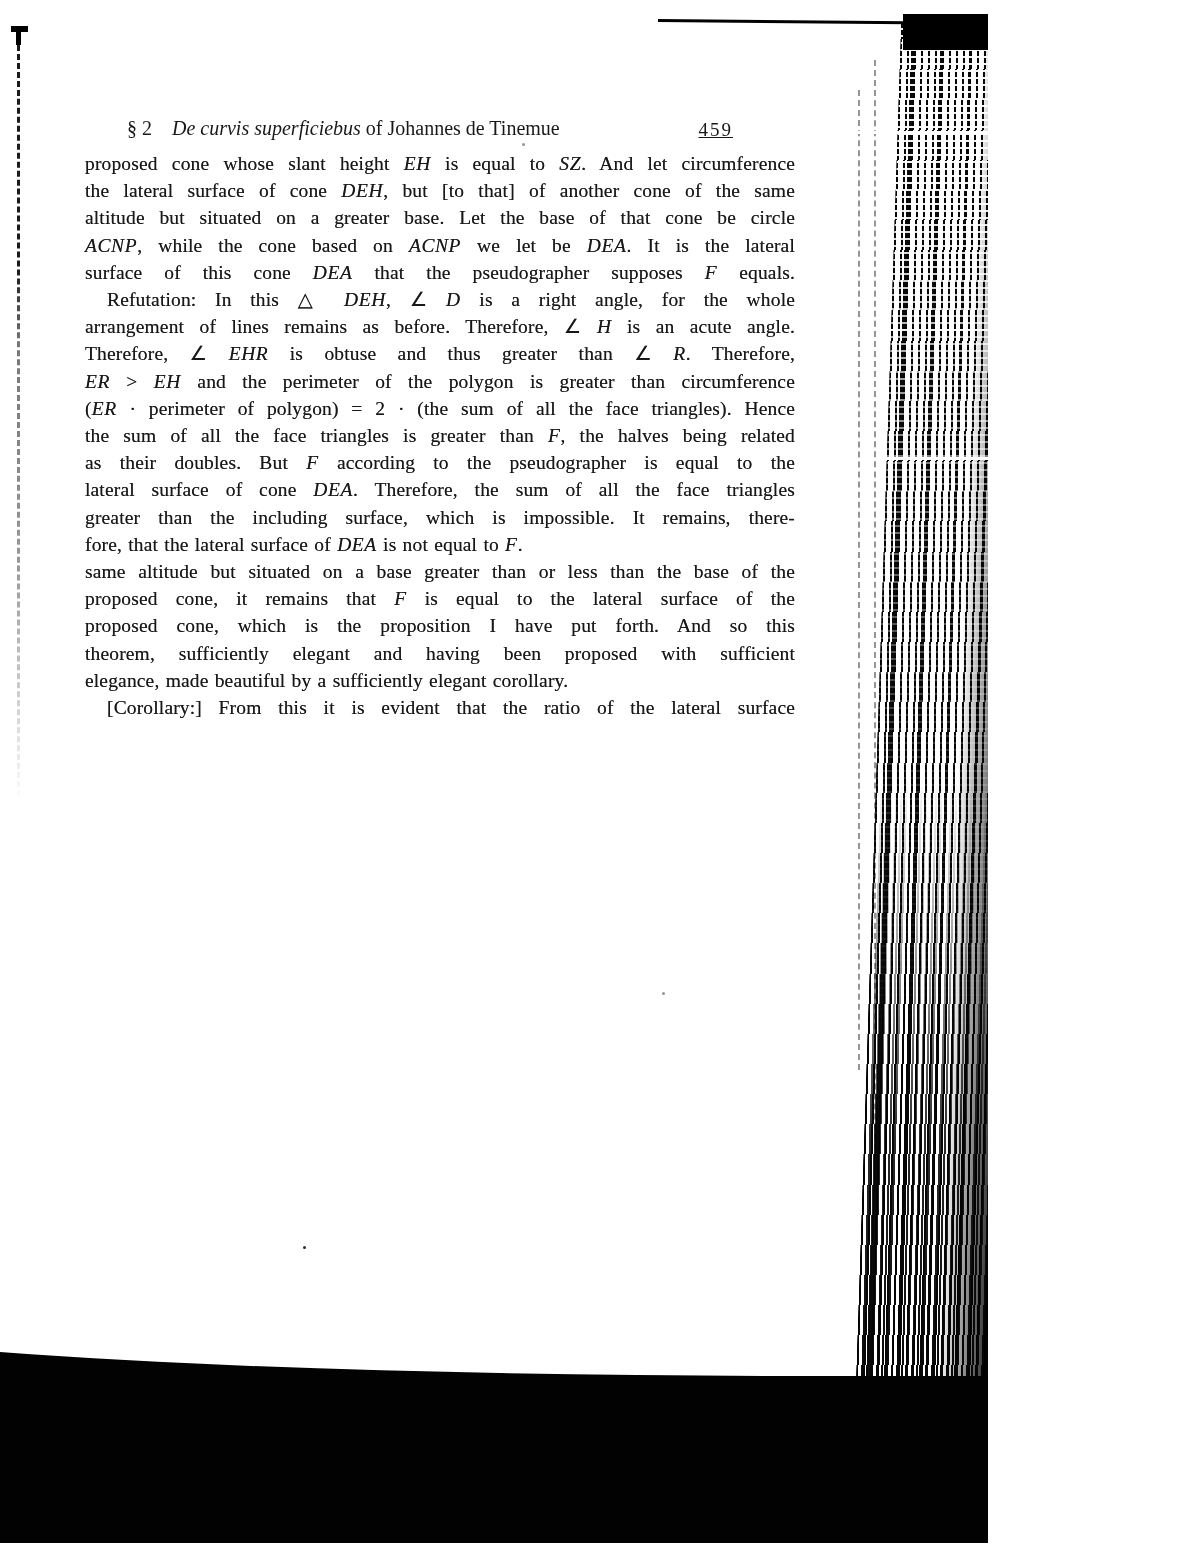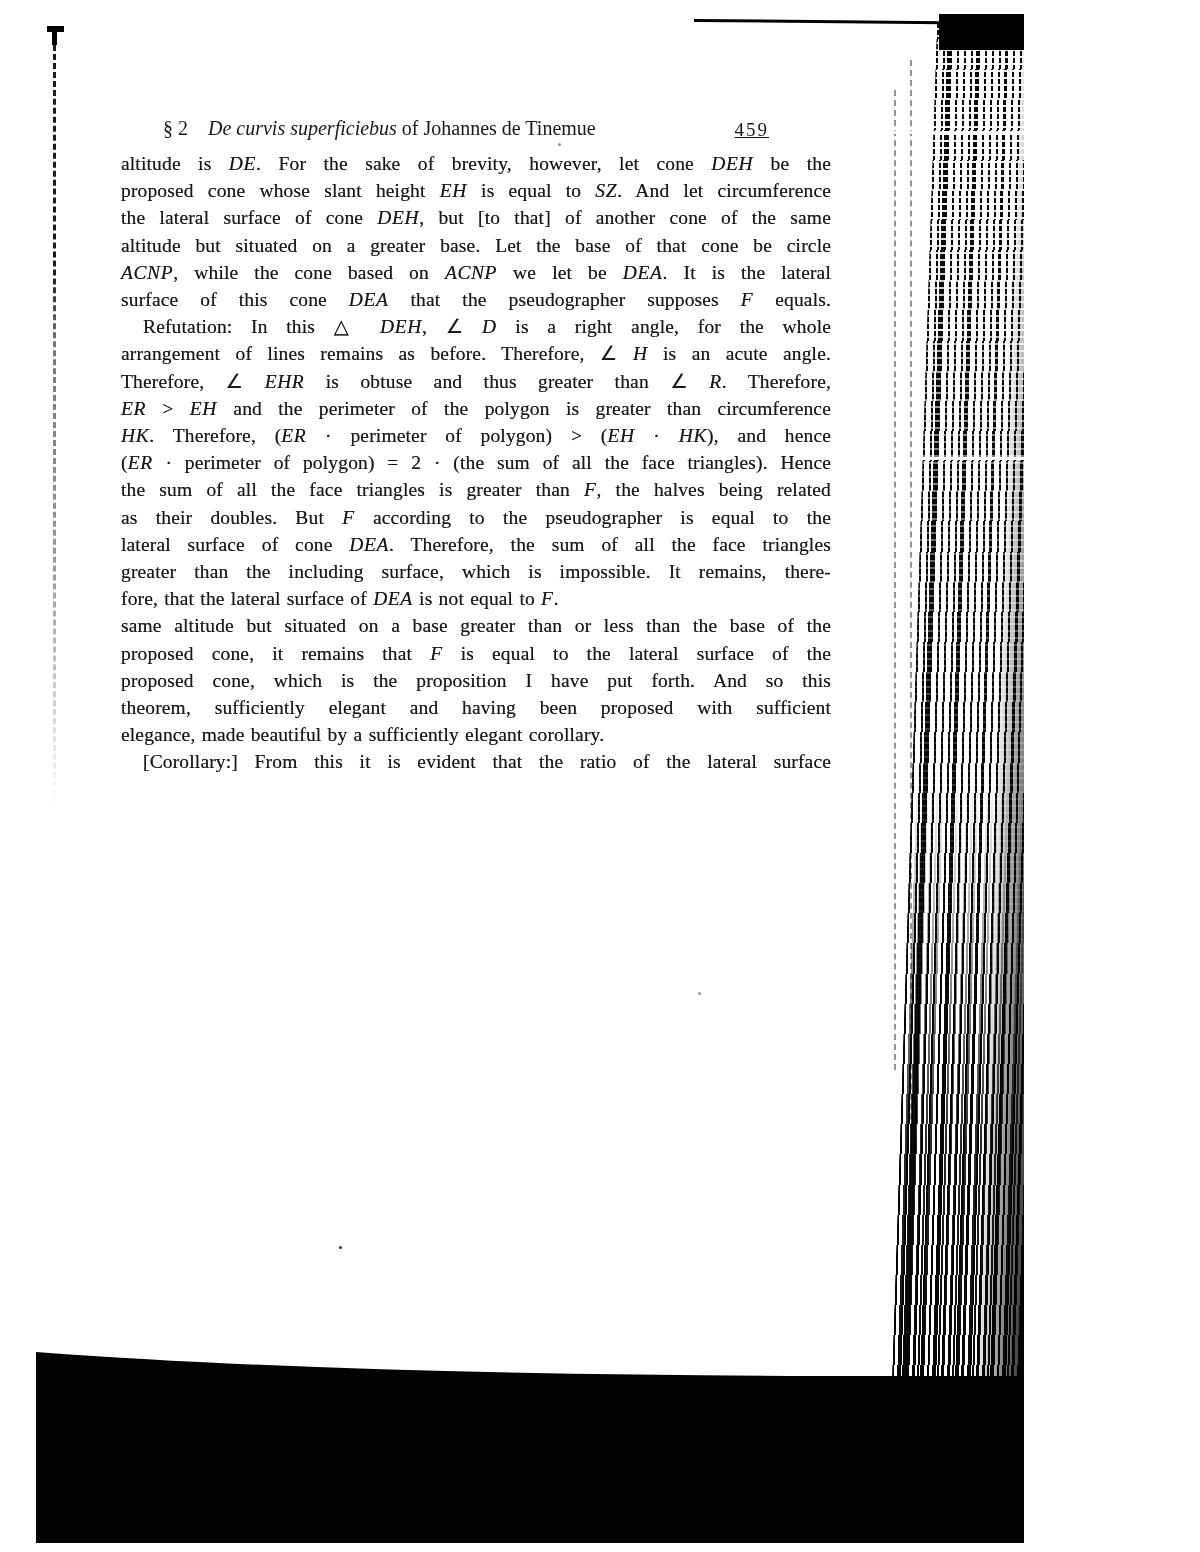--- a/index.html
+++ b/index.html
@@ -1,18 +1,18 @@
 <!DOCTYPE html>
 <html><head>
 <meta charset="utf-8">
 <style>
   html,body{margin:0;padding:0;background:#ffffff;}
   #stage{
     position:relative;width:988px;height:1552px;overflow:hidden;
-    background:#ffffff;font-family:"Liberation Serif", serif;color:#181818;margin-left:36px;
+    background:#ffffff;font-family:"Liberation Serif", serif;color:#181818;
   }
 
   
   .header-row{
     position:absolute;left:85px;top:114px;width:710px;height:30px;
     font-size:20px;line-height:28px;white-space:nowrap;
   }
   .header-section{margin-left:42px;}
   .header-title{margin-left:20px;}
   .header-pagenum{position:absolute;right:62px;top:2px;font-size:19px;letter-spacing:2px;text-decoration:underline;}
@@ -95,31 +95,29 @@
 <body>
 
 <div id="stage">
 
   <div class="header-row">
     <span class="header-section">§ 2</span><span class="header-title"><i>De curvis superficiebus</i> of Johannes de Tinemue</span>
     <span class="header-pagenum">459</span>
   </div>
 
   <div class="text-block">
-      <div class="line">altitude is <i>DE</i>. For the sake of brevity, however, let cone <i>DEH</i> be the</div>
       <div class="line">proposed cone whose slant height <i>EH</i> is equal to <i>SZ</i>. And let circumference</div>
       <div class="line">the lateral surface of cone <i>DEH</i>, but [to that] of another cone of the same</div>
       <div class="line">altitude but situated on a greater base. Let the base of that cone be circle</div>
       <div class="line"><i>ACNP</i>, while the cone based on <i>ACNP</i> we let be <i>DEA</i>. It is the lateral</div>
       <div class="line">surface of this cone <i>DEA</i> that the pseudographer supposes <i>F</i> equals.</div>
       <div class="line indent">Refutation: In this △ <i>DEH</i>, ∠ <i>D</i> is a right angle, for the whole</div>
       <div class="line">arrangement of lines remains as before. Therefore, ∠ <i>H</i> is an acute angle.</div>
       <div class="line">Therefore, ∠ <i>EHR</i> is obtuse and thus greater than ∠ <i>R</i>. Therefore,</div>
       <div class="line"><i>ER</i> &gt; <i>EH</i> and the perimeter of the polygon is greater than circumference</div>
-      <div class="line"><i>HK</i>. Therefore, (<i>ER</i> · perimeter of polygon) &gt; (<i>EH</i> · <i>HK</i>), and hence</div>
       <div class="line">(<i>ER</i> · perimeter of polygon) = 2 · (the sum of all the face triangles). Hence</div>
       <div class="line">the sum of all the face triangles is greater than <i>F</i>, the halves being related</div>
       <div class="line">as their doubles. But <i>F</i> according to the pseudographer is equal to the</div>
       <div class="line">lateral surface of cone <i>DEA</i>. Therefore, the sum of all the face triangles</div>
       <div class="line">greater than the including surface, which is impossible. It remains, there-</div>
       <div class="line no-justify">fore, that the lateral surface of <i>DEA</i> is not equal to <i>F</i>.</div>
       <div class="line">same altitude but situated on a base greater than or less than the base of the</div>
       <div class="line">proposed cone, it remains that <i>F</i> is equal to the lateral surface of the</div>
       <div class="line">proposed cone, which is the proposition I have put forth. And so this</div>
       <div class="line">theorem, sufficiently elegant and having been proposed with sufficient</div>

